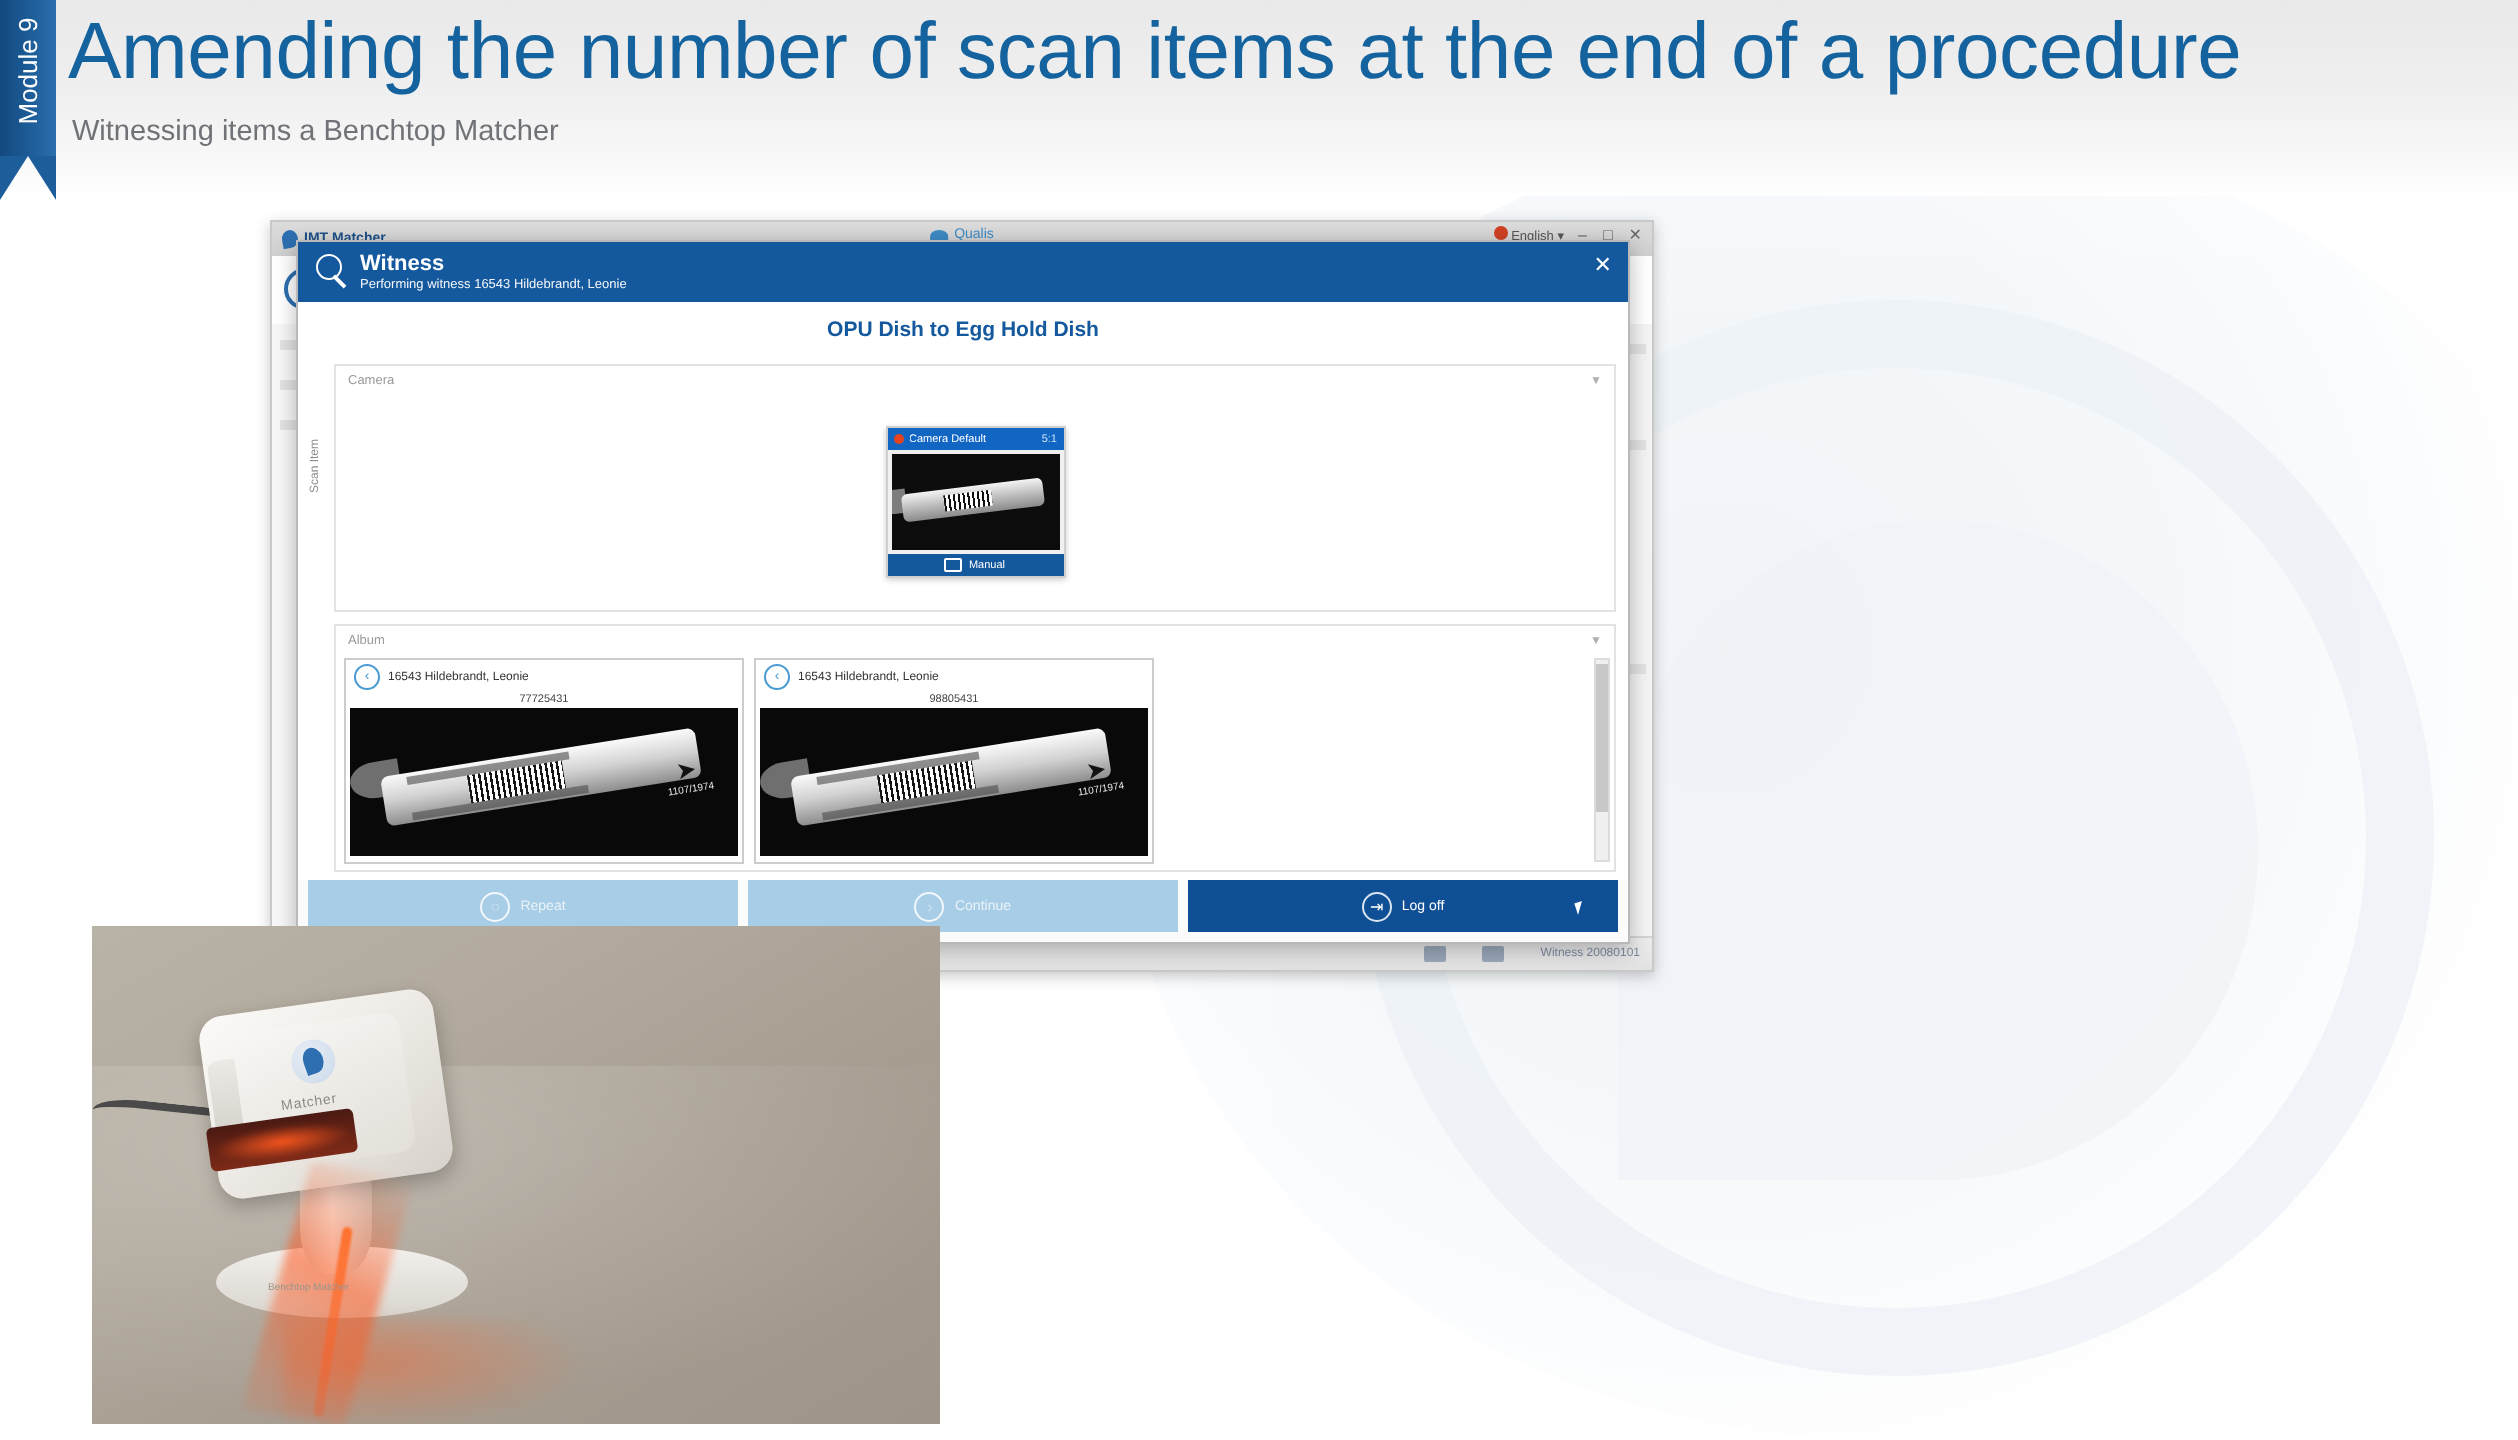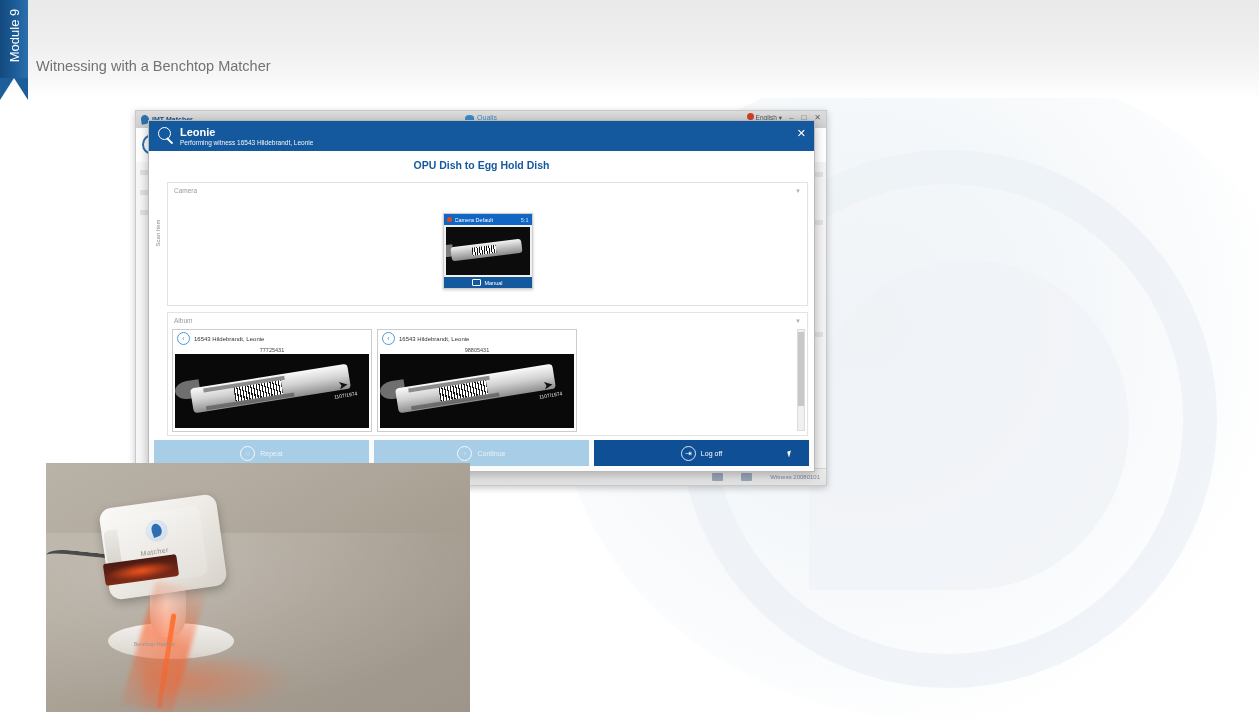--- a/index.html
+++ b/index.html
@@ -371,21 +371,22 @@
   .sc-base-txt{
     position:absolute;left:88px;top:178px;font-size:5px;color:#9b958d;
   }
 </style>
 </head>
 <body>
 
 <div class="bg-watermark"></div>
 
 <div class="header-band">
-  <div class="slide-sub">Witnessing with a Benchtop Matcher</div>
+  <div class="slide-title">Amending the number of scan items at the end of a procedure</div>
+  <div class="slide-sub">Witnessing items a Benchtop Matcher</div>
 </div>
 
 <div class="module-tab">
   <div class="module-tab-label">Module 9</div>
 </div>
 <div class="module-tab-point"></div>
 
 <div class="app-window">
 
   <div class="app-titlebar">
@@ -434,21 +435,21 @@
 </div>
 
 <div class="witness">
 
   <div class="witness-title">
     <div class="witness-icon">
       <span class="glass"></span>
         <span class="handle"></span>
     </div>
     <div class="witness-titletext">
-      <div class="witness-h">Leonie</div>
+      <div class="witness-h">Witness</div>
       <div class="witness-sub">Performing witness 16543  Hildebrandt, Leonie</div>
     </div>
     <div class="witness-close">✕</div>
   </div>
 
   <div class="witness-heading">OPU Dish to Egg Hold Dish</div>
 
   <div class="witness-body">
 
     <div class="scan-rail">

